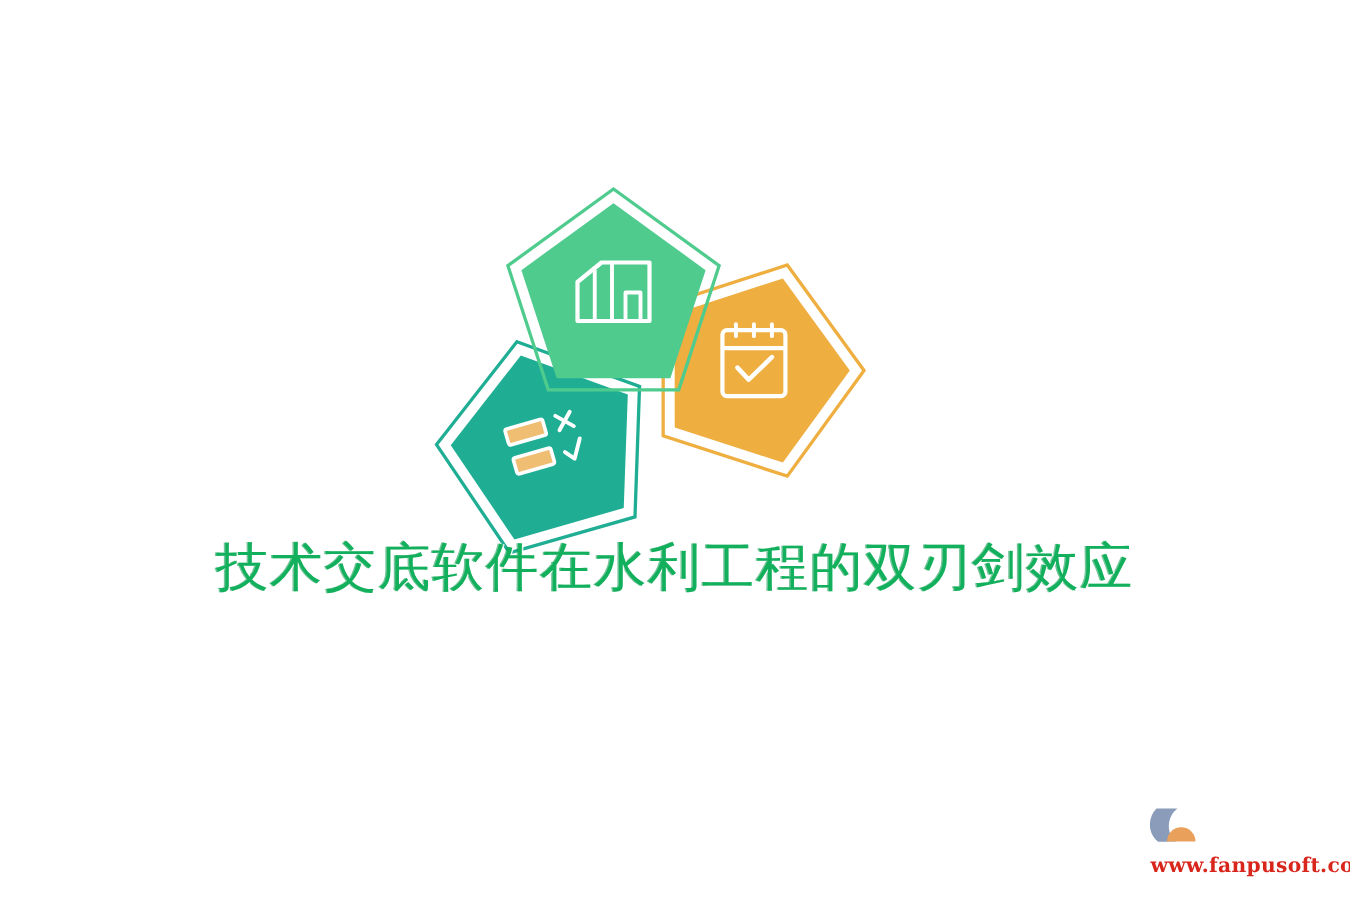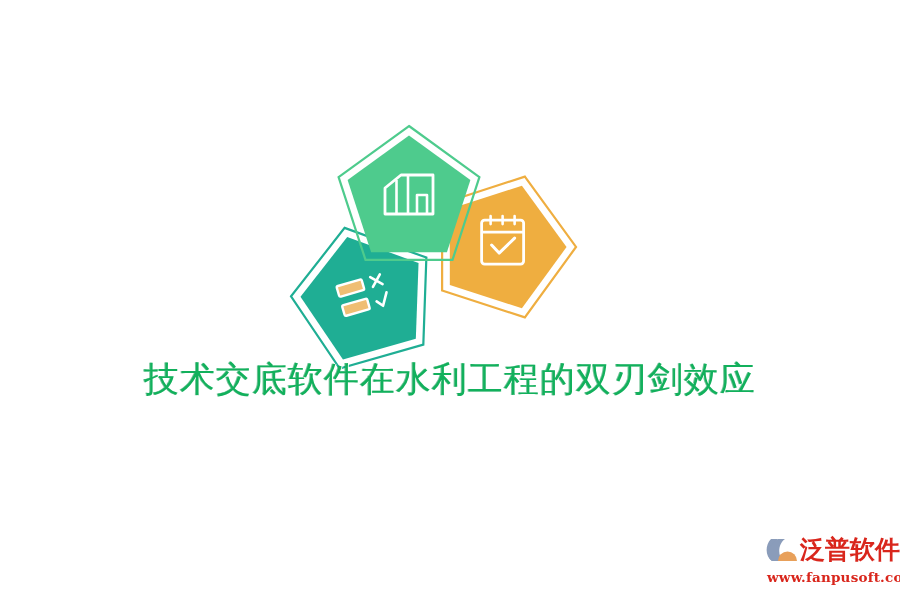--- a/index.html
+++ b/index.html
@@ -176,18 +176,17 @@
     <div class="logo-row">
       <span class="logo-mark">
         <svg viewBox="0 0 32 30" xmlns="http://www.w3.org/2000/svg">
 
           <path d="M 5,4 C -1,10 -1,21 6,26 L 13,26 C 5,21 5,10 12,4 Z" fill="#8a9cba"></path>
           <path d="M 12,4 L 19,4 C 12,9 11,21 18,26 L 6,26 C -1,21 3,9 12,4 Z" fill="#8a9cba"></path>
 
           <path d="M 12,26 A 9.5,9.5 0 0 1 31,26 Z" fill="#e8a05a"></path>
         </svg>
       </span>
-      <span class="logo-name">泛普软件</span>
     </div>
     <div class="logo-url">www.fanpusoft.com</div>
   </div>
 
 </div>
 
 </body></html>

